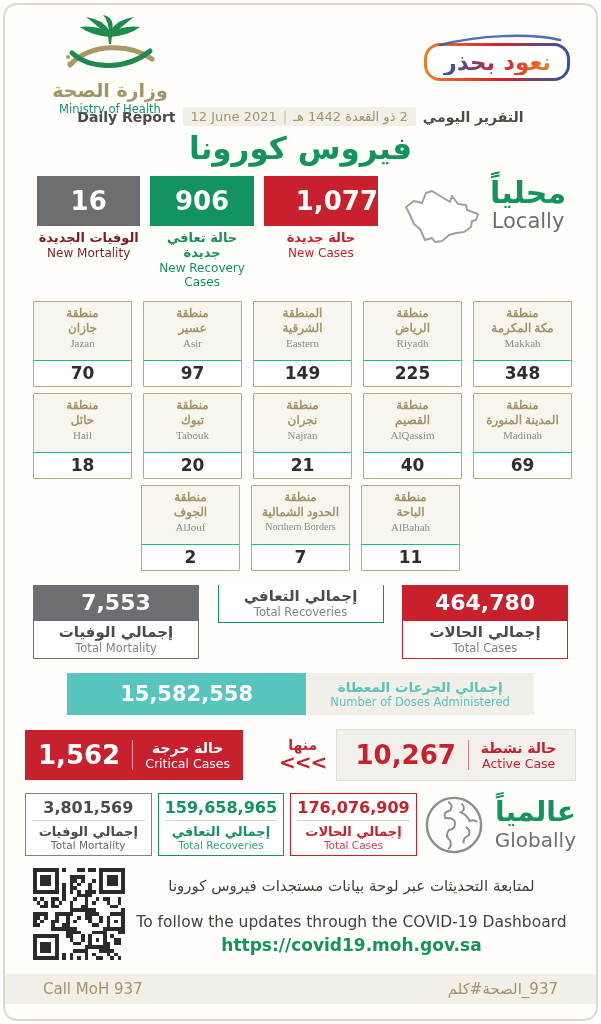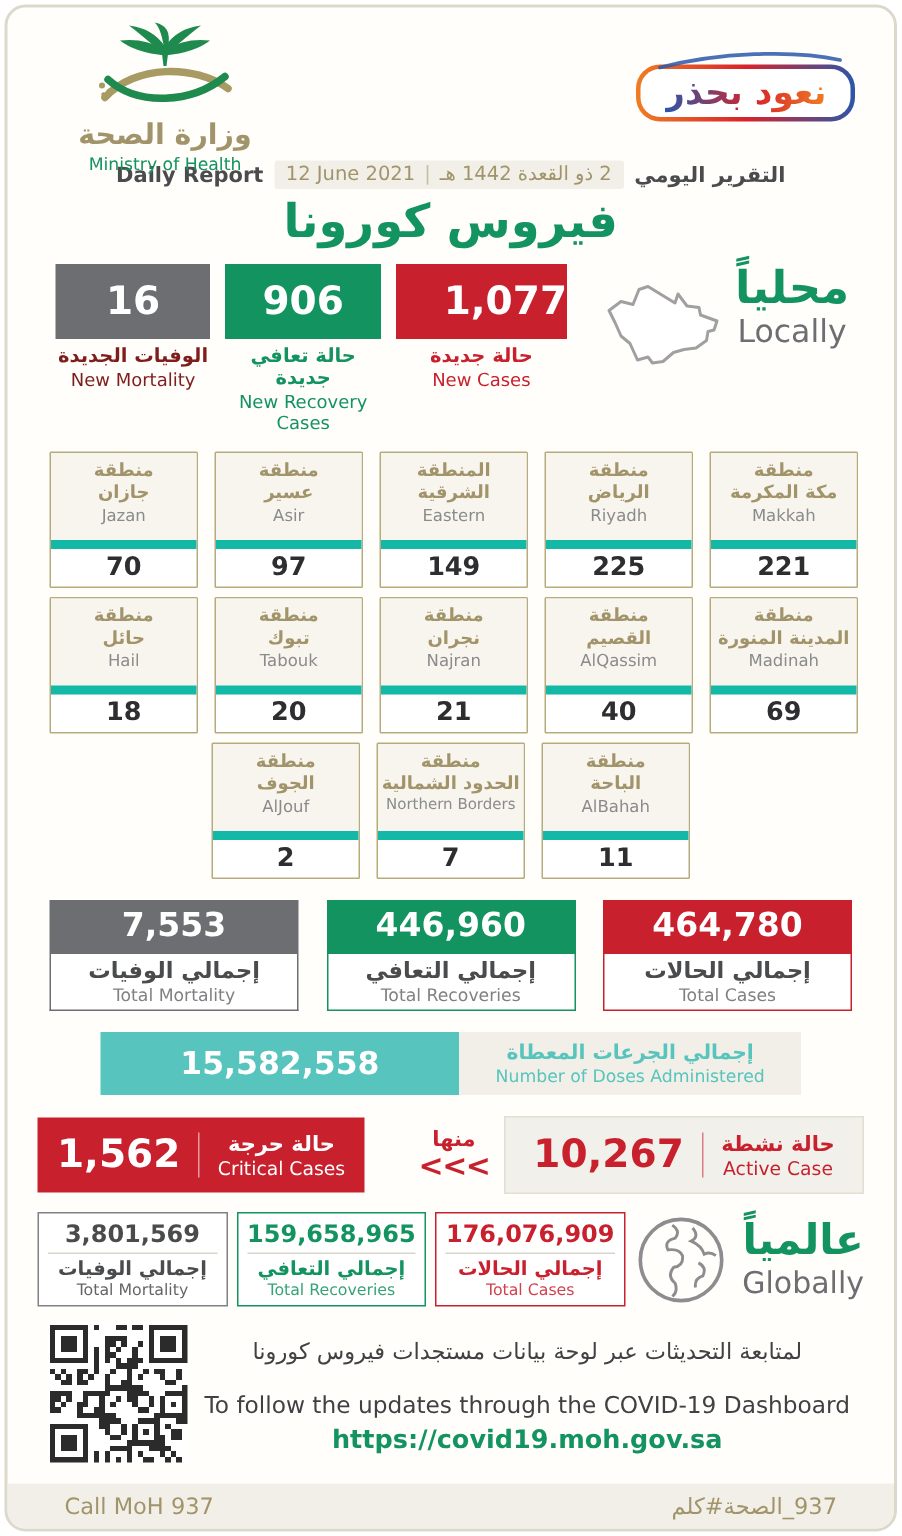--- a/index.html
+++ b/index.html
@@ -39,21 +39,21 @@
   .map-wrap{margin:2px 2px 0 4px;}
   .loc-head{margin-left:auto;text-align:center;padding-right:4px;}
   .loc-ar{font-size:30px;font-weight:bold;color:#13935f;direction:rtl;line-height:1.1;}
   .loc-en{font-size:21px;color:#6d6e71;}
 
   
   .regions{margin:12px 28px 0;}
   .rrow{display:flex;gap:11px;margin-bottom:6px;}
   .rrow.center{justify-content:center;}
   .rbox{flex:0 0 97px;border:1px solid #b7ab7e;background:#fff;text-align:center;border-radius:1px;}
-  .rhead{background:#f8f5ee;height:54px;padding-top:4px;border-bottom:6px solid #14b8a6;}
+  .rhead{background:#f8f5ee;height:54px;padding-top:4px;border-bottom:1px solid #14b8a6;font-family:Liberation Serif, serif;}
   .r-ar{font-size:12px;font-weight:bold;color:#a2946a;white-space:pre-line;line-height:1.25;direction:rtl;}
   .r-en{font-size:11px;color:#8a8b8d;margin-top:1px;}
   .rnum{font-size:17px;font-weight:bold;color:#2e2e30;padding:2px 0 3px;}
 
   
   .totals{display:flex;justify-content:space-between;margin:14px 28px 0;}
   .tbox{width:166px;text-align:center;}
   .t-num{height:36px;line-height:36px;color:#fff;font-size:22px;font-weight:bold;}
   .t-body{border:1px solid;border-top:none;padding:2px 0 3px;background:#fff;}
   .t-ar{font-size:15px;font-weight:bold;color:#4a4b4d;direction:rtl;}
@@ -217,21 +217,21 @@
         <div class="r-en">Riyadh</div>
           </div>
         <div class="rnum">225</div>
       </div>
       <div class="rbox">
         <div class="rhead">
             <div class="r-ar">منطقة
 مكة المكرمة</div>
         <div class="r-en">Makkah</div>
           </div>
-        <div class="rnum">221</div>
+        <div class="rnum">348</div>
       </div>
     </div>
     <div class="rrow">
       <div class="rbox">
         <div class="rhead">
             <div class="r-ar">منطقة
 حائل</div>
         <div class="r-en">Hail</div>
           </div>
         <div class="rnum">18</div>
@@ -299,21 +299,20 @@
 
   <div class="totals">
     <div class="tbox t-gray">
       <div class="t-num">7,553</div>
       <div class="t-body">
         <div class="t-ar">إجمالي الوفيات</div>
         <div class="t-en">Total Mortality</div>
       </div>
     </div>
     <div class="tbox t-green">
-      <div class="t-num">446,960</div>
       <div class="t-body">
         <div class="t-ar">إجمالي التعافي</div>
         <div class="t-en">Total Recoveries</div>
       </div>
     </div>
     <div class="tbox t-red">
       <div class="t-num">464,780</div>
       <div class="t-body">
         <div class="t-ar">إجمالي الحالات</div>
         <div class="t-en">Total Cases</div>

